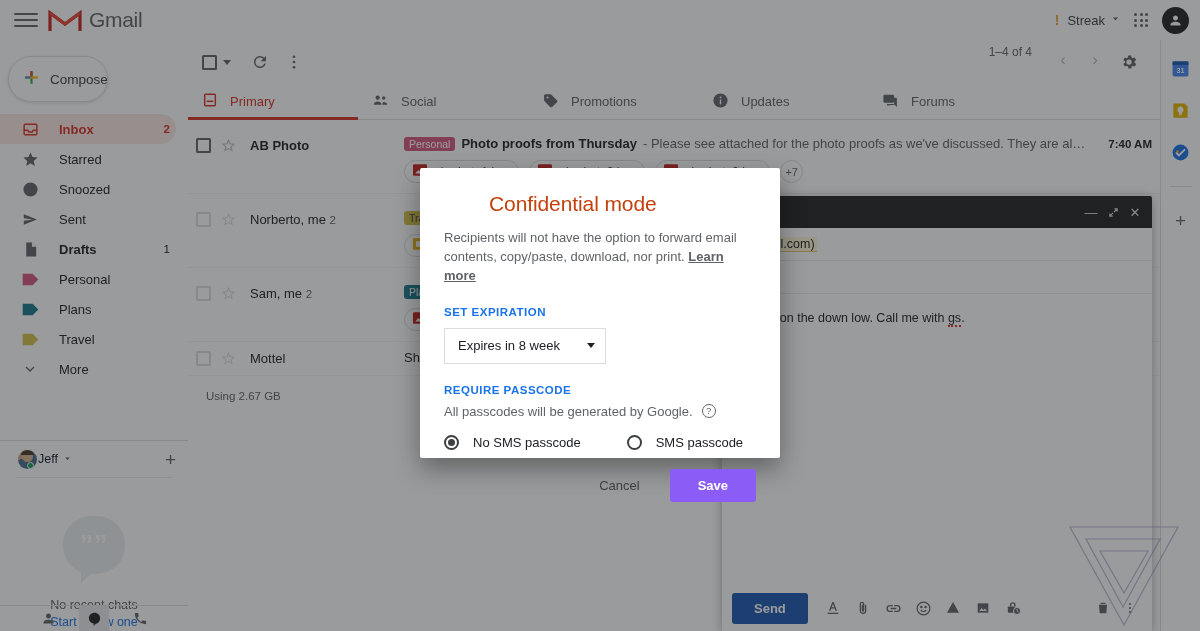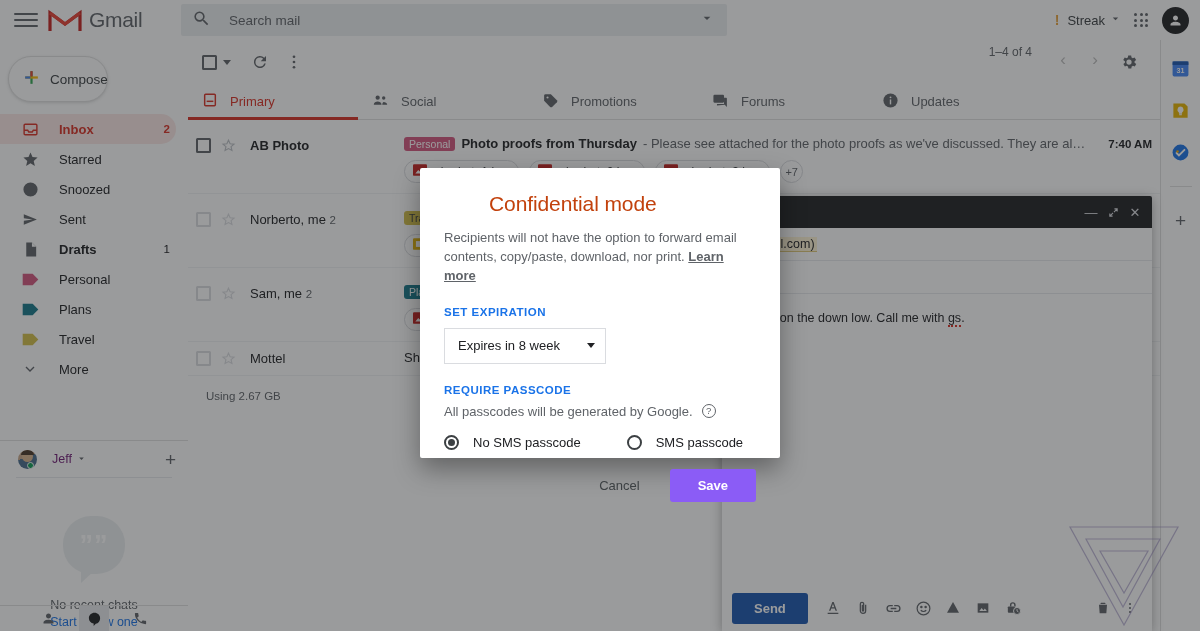--- a/index.html
+++ b/index.html
@@ -62,21 +62,21 @@
               border-top: 1px solid #e0e0e0; }
   .hg-head { height: 36px; display: flex; align-items: center; padding: 0 12px 0 18px; }
   .hg-avatar { width: 19px; height: 19px; border-radius: 50%; position: relative;
                background: linear-gradient(160deg,#c9a88a 40%,#4a6c8c 40%); overflow: hidden; }
   .hg-avatar .face { position: absolute; left: 4px; top: 1.5px; width: 11px; height: 11px;
                      border-radius: 50%; background: #d9b48f; }
   .hg-avatar .hair { position: absolute; left: 3px; top: 0px; width: 13px; height: 5px;
                      border-radius: 6px 6px 0 0; background: #4a3728; }
   .hg-dot { position: absolute; left: 27px; top: 21px; width: 7px; height: 7px; border-radius: 50%;
             background: #0f9d58; border: 1.5px solid #fff; }
-  .hg-name { font-size: 12.5px; margin-left: 15px; color: #701a75; }
+  .hg-name { font-size: 12.5px; margin-left: 1px; color: #0f172a; }
   .hg-plus { margin-left: auto; font-size: 19px; color: #5f6368; line-height: 1; cursor: pointer; }
   .hg-divider { height: 1px; background: #e8eaed; margin: 0 16px; }
   .hg-empty { display: flex; flex-direction: column; align-items: center; padding-top: 38px; }
   .hg-bubble { width: 62px; height: 58px; background: #eceff1; border-radius: 28px;
                position: relative; display: flex; align-items: center; justify-content: center; }
   .hg-bubble:after { content: ""; position: absolute; bottom: -9px; left: 18px;
                      border-left: 13px solid #eceff1; border-bottom: 12px solid transparent; }
   .hg-quotes { color: #fff; font-size: 27px; line-height: 1; font-weight: bold; letter-spacing: 1px; }
   .hg-nochat { margin-top: 24px; font-size: 12.5px; color: #5f6368; }
   .hg-start { margin-top: 3px; font-size: 12.5px; color: #1a73e8; cursor: pointer; }
@@ -215,33 +215,20 @@
     <div class="logo-wrap">
       <span class="gm-m">
         <svg width="34" height="26" viewBox="0 0 34 26">
           <path d="M2 24V6l15 11L32 6v18" fill="none" stroke="#c5221f" stroke-width="3.2"></path>
           <path d="M2 6l15 11L32 6" fill="none" stroke="#ea4335" stroke-width="3.2"></path>
         </svg>
       </span>
       <span class="gm-text">Gmail</span>
     </div>
 
-    <div class="search-bar">
-      <span class="si">
-        <svg width="19" height="19" viewBox="0 0 24 24" fill="#5f6368">
-          <path d="M15.5 14h-.79l-.28-.27A6.47 6.47 0 0 0 16 9.5 6.5 6.5 0 1 0 9.5 16c1.61 0 3.09-.59 4.23-1.57l.27.28v.79l5 4.99L20.49 19l-4.99-5zm-6 0C7.01 14 5 11.99 5 9.5S7.01 5 9.5 5 14 7.01 14 9.5 11.99 14 9.5 14z"></path>
-        </svg>
-      </span>
-      <input class="search-input" value="" placeholder="Search mail" style="">
-      <span class="search-caret">
-        <svg width="16" height="16" viewBox="0 0 24 24" fill="#5f6368">
-            <path d="M7 10l5 5 5-5z"></path>
-          </svg>
-      </span>
-    </div>
 
     <div class="header-right">
       <span class="streak-alert">!</span>
       <span class="streak-label">Streak</span>
       <span>
         <svg width="13" height="13" viewBox="0 0 24 24" fill="#5f6368">
             <path d="M7 10l5 5 5-5z"></path>
           </svg>
       </span>
       <div class="hr-btn">
@@ -470,35 +457,35 @@
           <svg width="17" height="17" viewBox="0 0 24 24" fill="#5f6368">
             <path d="M21 11.5L12.5 3H5a2 2 0 0 0-2 2v7.5L11.5 21a2 2 0 0 0 2.8 0l6.7-6.7a2 2 0 0 0 0-2.8z"></path>
             <circle cx="7.8" cy="7.8" r="1.5" fill="#fff"></circle>
           </svg>
         </span>
         <span>Promotions</span>
       </div>
       <div class="tab">
         <span>
           <svg width="17" height="17" viewBox="0 0 24 24" fill="#5f6368">
-            <rect x="2" y="4" width="15" height="11" rx="1.5"></rect>
-              <path d="M7 19v-2h10V8h3a1 1 0 0 1 1 1v12l-3-3z"></path>
-          </svg>
-        </span>
-        <span>Forums</span>
+            <circle cx="12" cy="12" r="10"></circle>
+              <rect x="11" y="10.5" width="2" height="7" fill="#fff"></rect>
+            <circle cx="12" cy="7.5" r="1.3" fill="#fff"></circle>
+          </svg>
+        </span>
+        <span>Updates</span>
       </div>
       <div class="tab">
         <span>
           <svg width="17" height="17" viewBox="0 0 24 24" fill="#5f6368">
-            <circle cx="12" cy="12" r="10"></circle>
-              <rect x="11" y="10.5" width="2" height="7" fill="#fff"></rect>
-            <circle cx="12" cy="7.5" r="1.3" fill="#fff"></circle>
-          </svg>
-        </span>
-        <span>Updates</span>
+            <rect x="2" y="4" width="15" height="11" rx="1.5"></rect>
+              <path d="M7 19v-2h10V8h3a1 1 0 0 1 1 1v12l-3-3z"></path>
+          </svg>
+        </span>
+        <span>Forums</span>
       </div>
     </div>
 
     <div class="row unread">
       <div class="row-lead">
         <span class="row-cbx"></span>
         <span class="star">
           <svg width="15" height="15" viewBox="0 0 24 24" fill="none" stroke="#bdc1c6" stroke-width="1.8">
             <path d="M12 3.5l2.6 5.7 6.2.6-4.7 4.1 1.4 6.1L12 16.9 6.5 20l1.4-6.1-4.7-4.1 6.2-.6z"></path>
           </svg>

